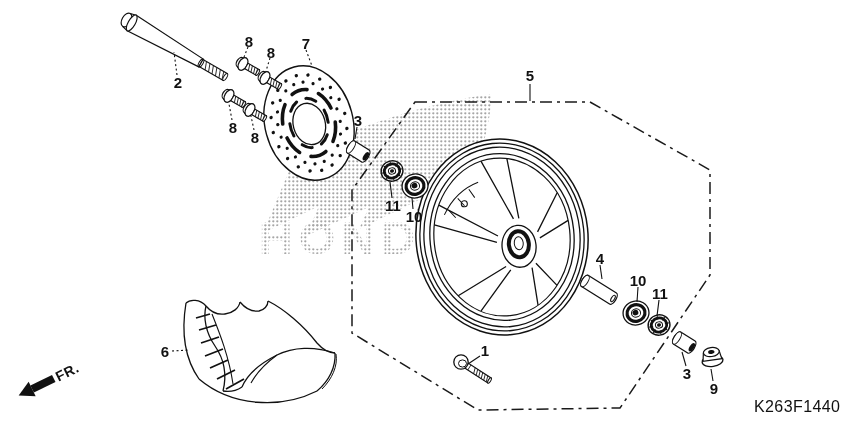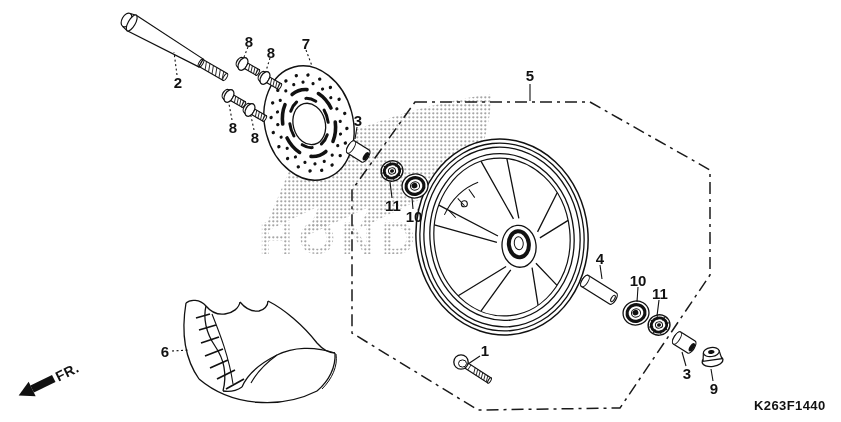--- a/index.html
+++ b/index.html
@@ -1,21 +1,21 @@
 <!DOCTYPE html>
 <html><head>
 <meta charset="utf-8">
 <style>
   html,body{margin:0;padding:0;background:#fff;}
   .stage{position:relative;width:841px;height:422px;background:#fff;overflow:hidden;
          font-family:"Liberation Sans",sans-serif;}
   .art{position:absolute;left:0;top:0;}
   .callout{position:absolute;transform:translate(-50%,-50%);font-weight:bold;
            font-size:15px;color:#111;line-height:1;cursor:default;}
-  .code{position:absolute;left:754px;top:398px;font-weight:bold;font-size:13px;
+  .code{position:absolute;left:754px;top:398px;font-weight:normal;font-size:16px;
         color:#111;letter-spacing:.4px;}
   .fr{position:absolute;left:16px;top:376px;display:flex;align-items:center;
       transform:rotate(-26deg);transform-origin:40% 50%;}
   .fr-head{width:0;height:0;border-top:8px solid transparent;
            border-bottom:8px solid transparent;border-right:15px solid #111;}
   .fr-bar{width:24px;height:8px;background:#111;}
   .fr-text{font-weight:bold;font-size:14px;color:#111;padding-left:3px;letter-spacing:.5px;}
 </style>
 </head>
 <body>

